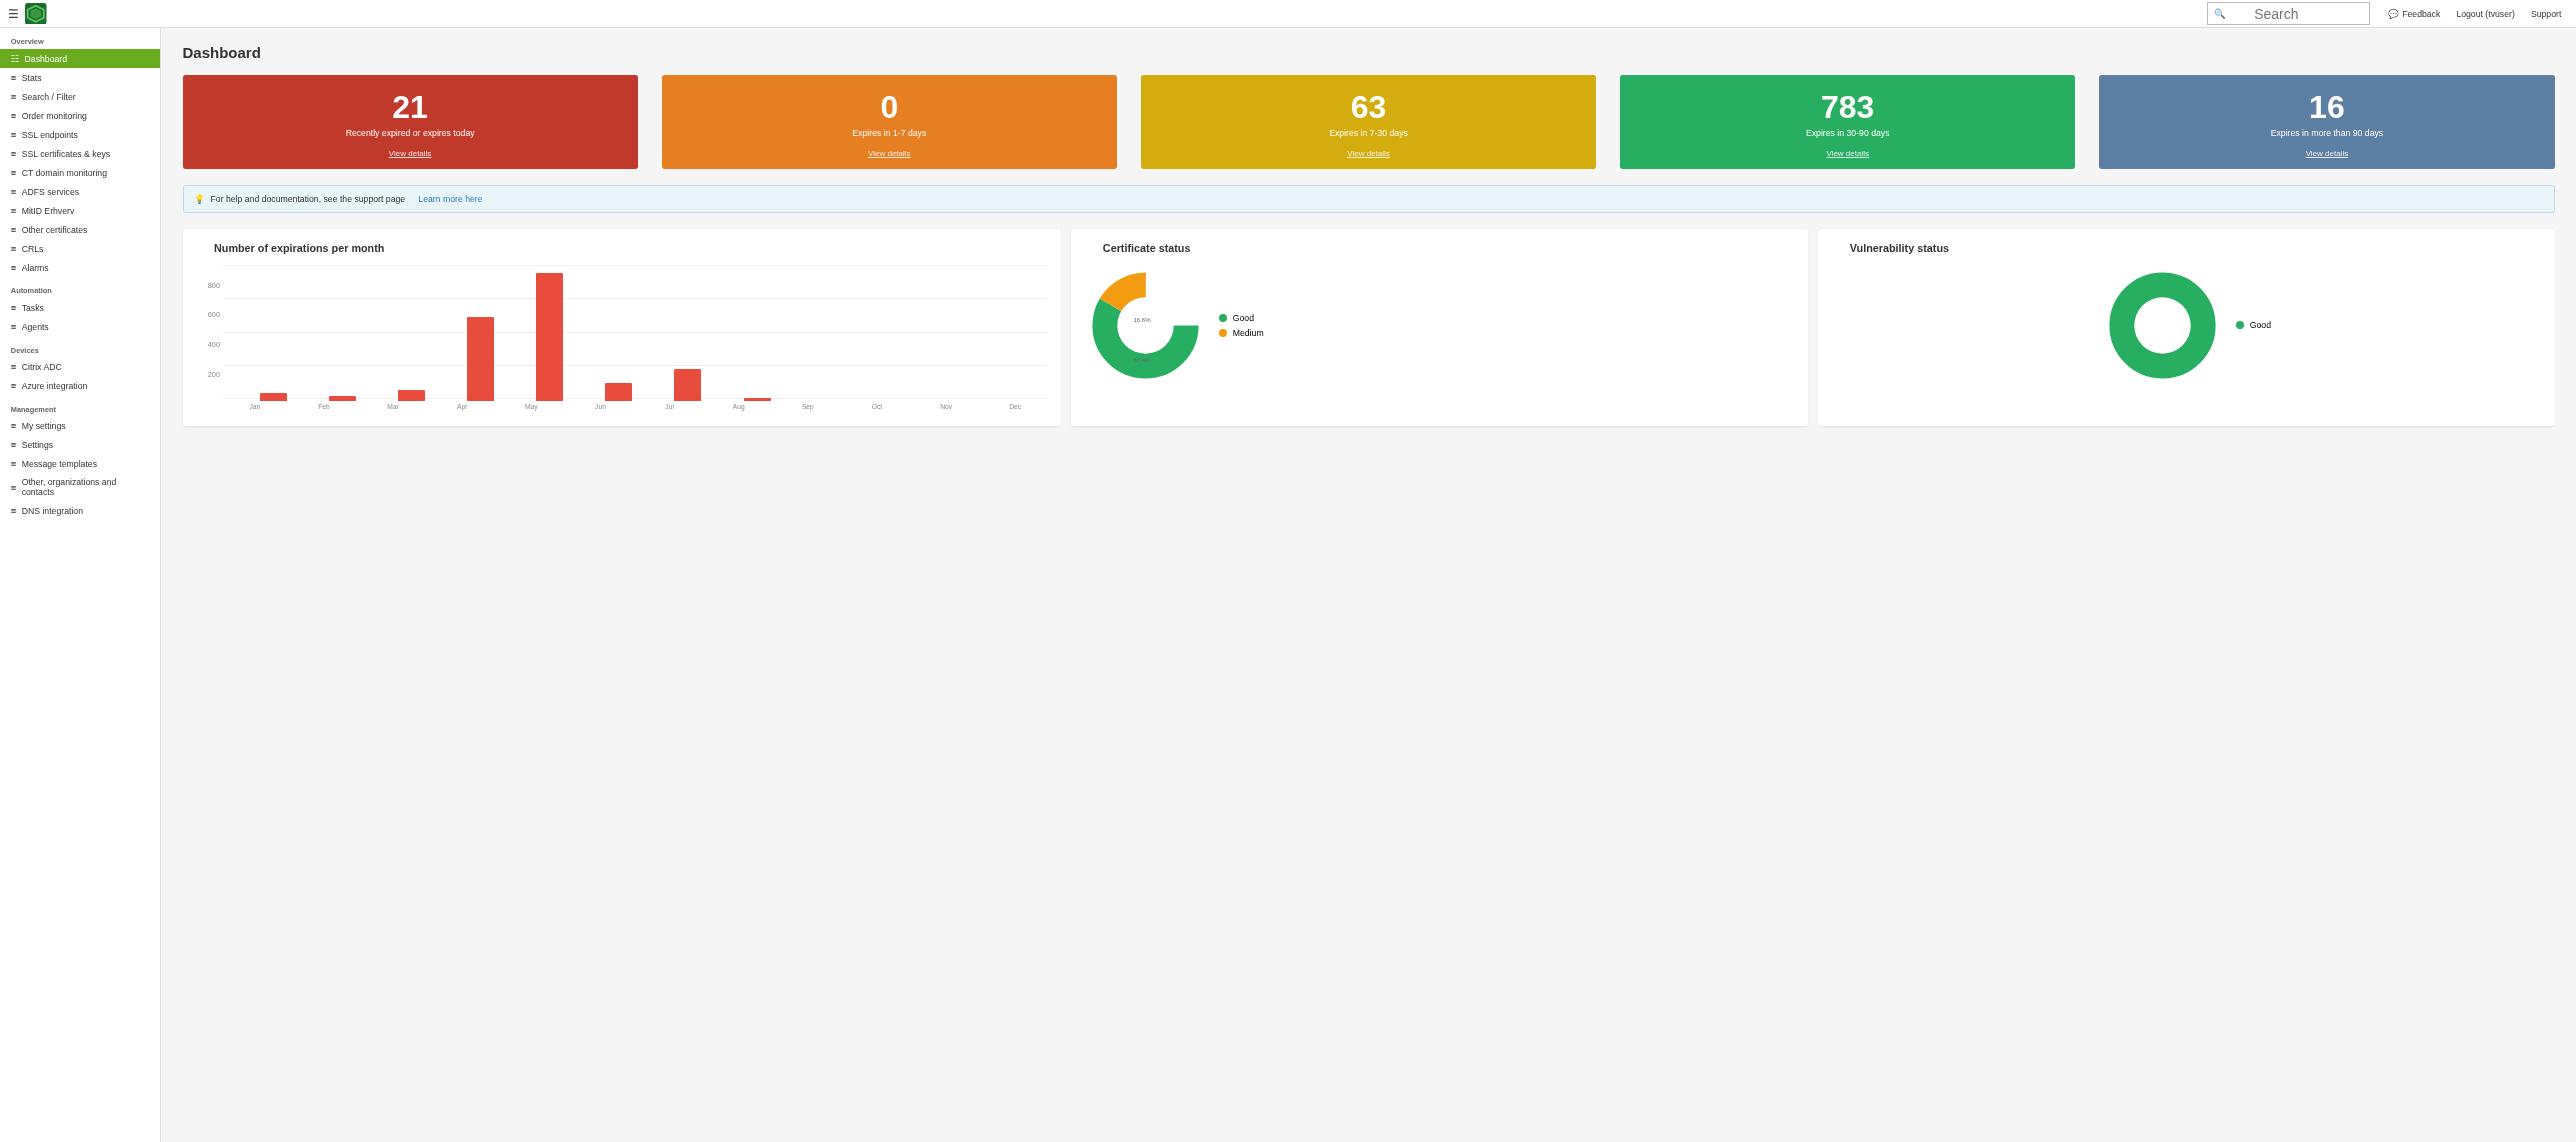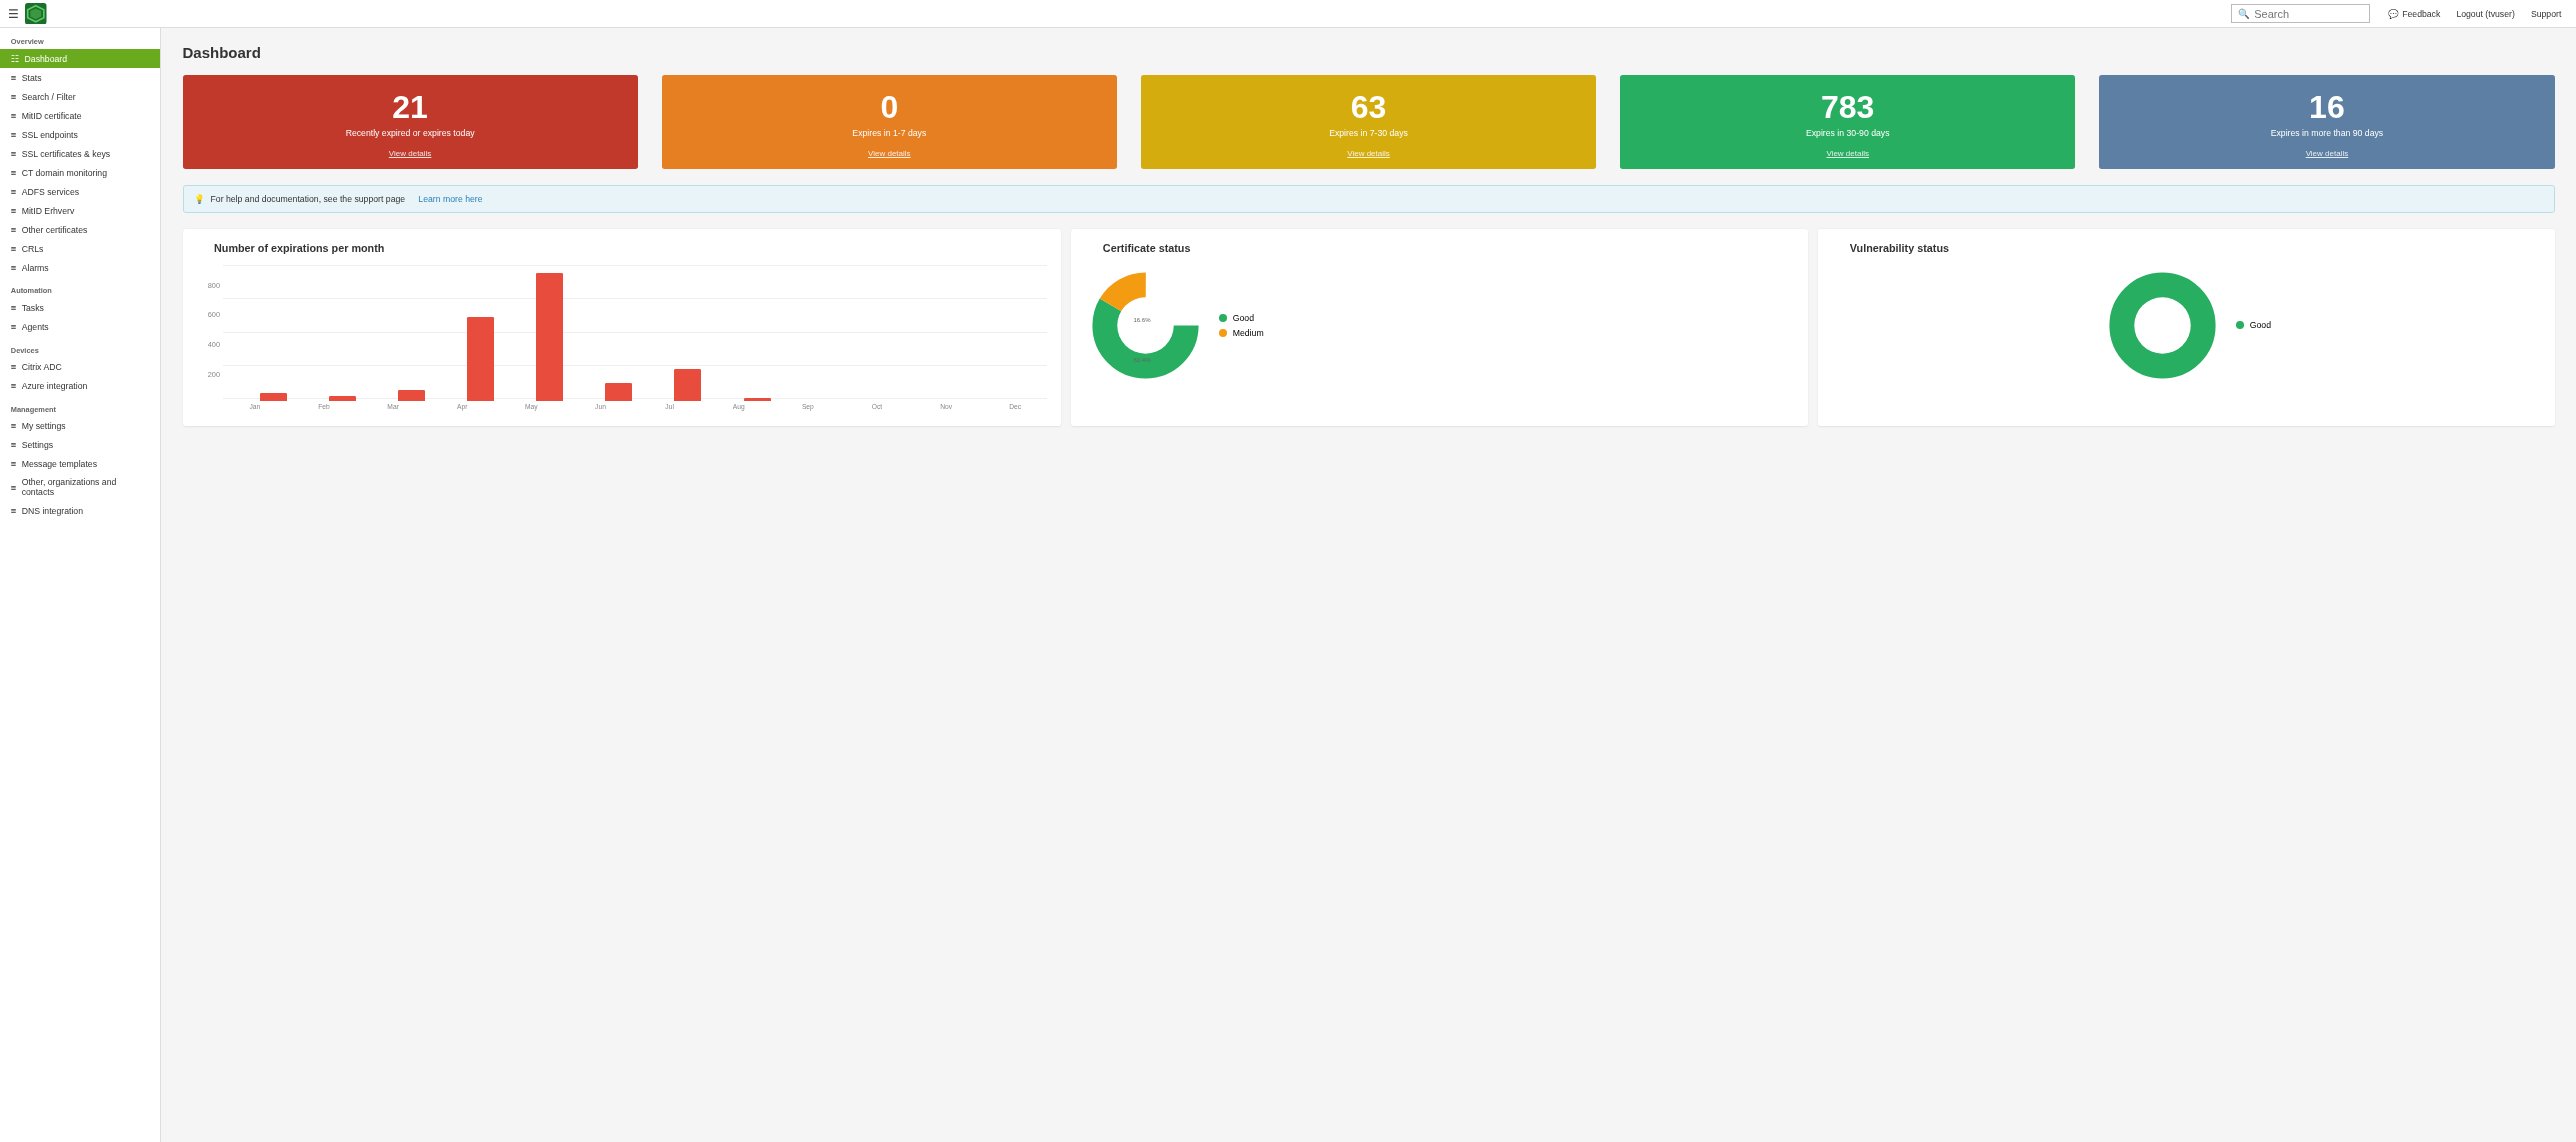--- a/index.html
+++ b/index.html
@@ -22,21 +22,21 @@
     .app-logo { width: 21.5px; height: 21.5px; }
     .topbar-search-area { margin-left: auto; display: flex; align-items: center; gap: 0; }
     .search-box-wrapper {
       display: flex; align-items: center;
       border: 0.7px solid #bbb;
       background: #fff;
       padding: 2.7px 6.7px;
       gap: 4px;
       min-width: 135px;
     }
-    .search-input { border: none; outline: none; font-size: 11px; width: 108px; }
+    .search-input { border: none; outline: none; font-size: 14px; width: 108px; margin-left: 24px; }
     .topbar-actions { display: flex; align-items: center; gap: 2.7px; margin-left: 5.4px; }
     .topbar-btn {
       background: none; border: none; cursor: pointer;
       font-size: 8.7px; color: #333; padding: 2.7px 6.7px;
       display: flex; align-items: center; gap: 2.7px;
     }
 
     
     .layout { display: flex; flex: 1; overflow: hidden; }
 
@@ -286,21 +286,21 @@
     <div class="sidebar-item">
       <span class="item-icon">≡</span>
       <span>Stats</span>
     </div>
     <div class="sidebar-item">
       <span class="item-icon">≡</span>
       <span>Search / Filter</span>
     </div>
     <div class="sidebar-item">
       <span class="item-icon">≡</span>
-      <span>MitID certificate</span>
+      <span>Order monitoring</span>
     </div>
 
     <div class="sidebar-item">
       <span class="item-icon">≡</span>
       <span>SSL endpoints</span>
     </div>
     <div class="sidebar-item">
       <span class="item-icon">≡</span>
       <span>SSL certificates &amp; keys</span>
     </div>

